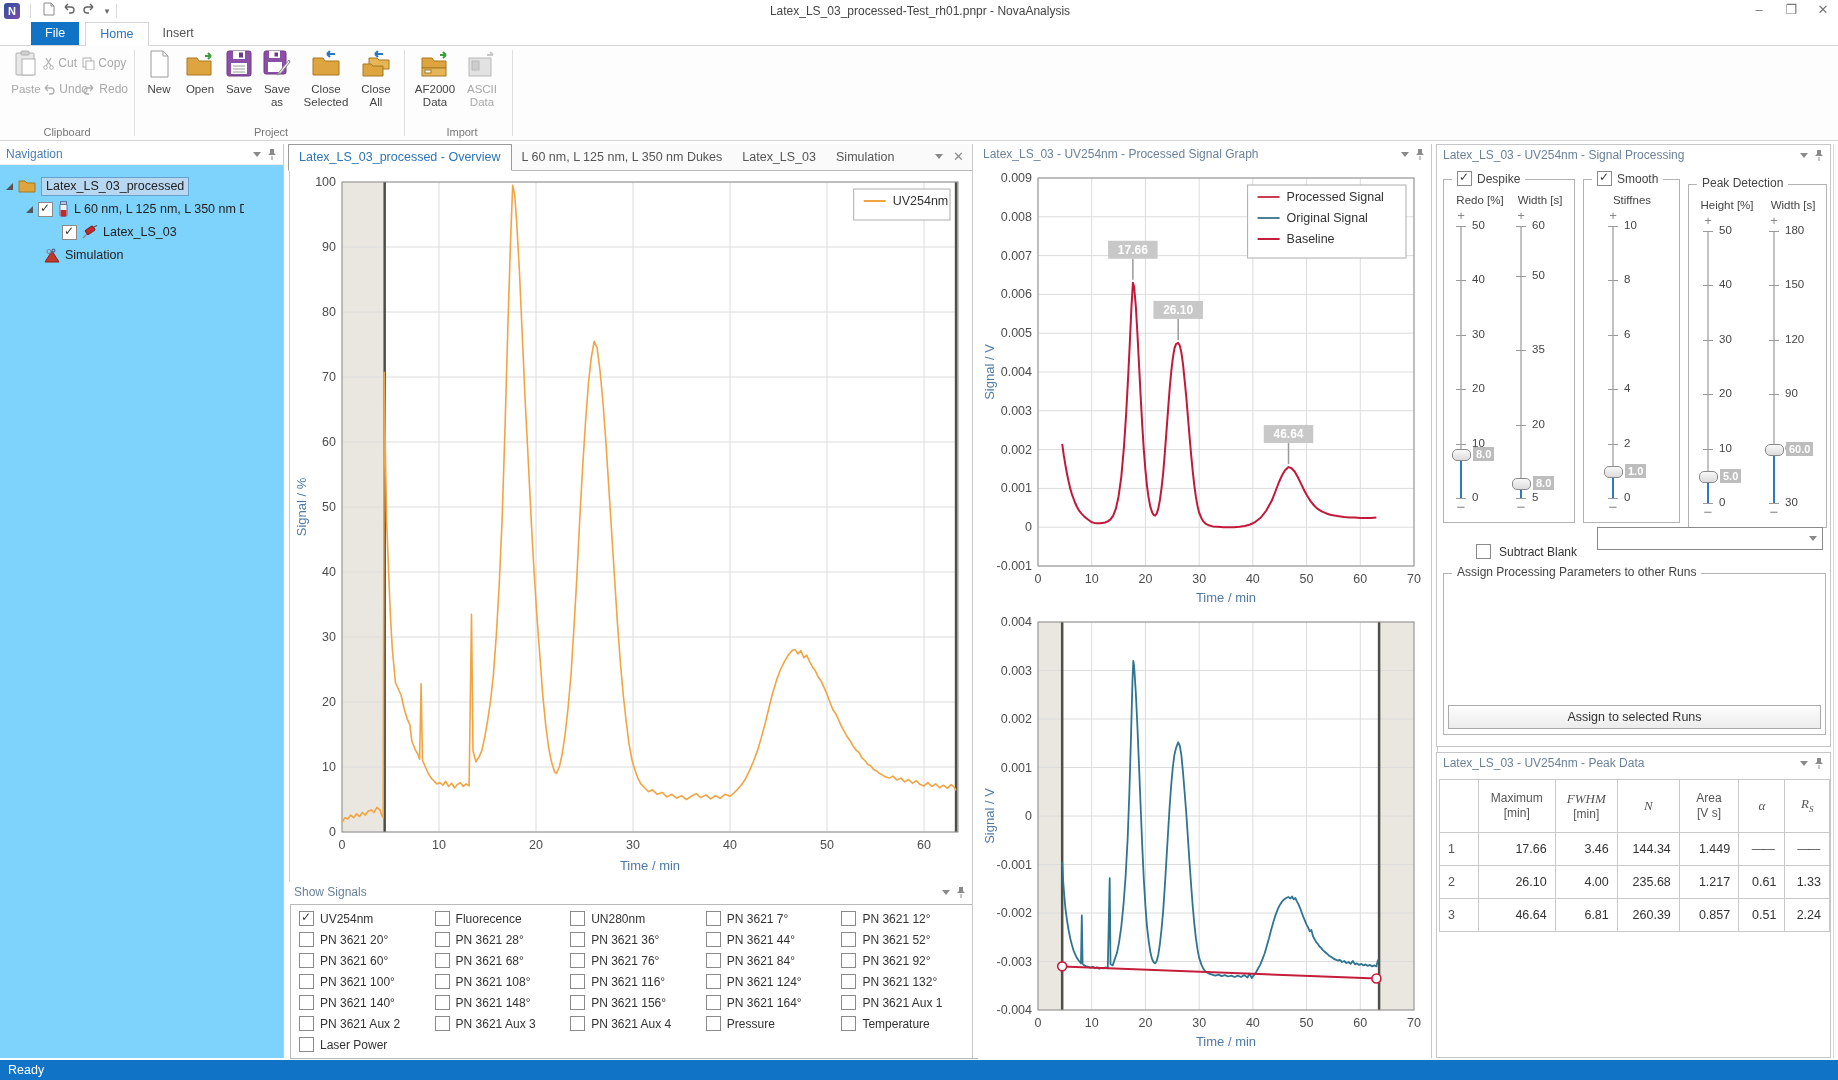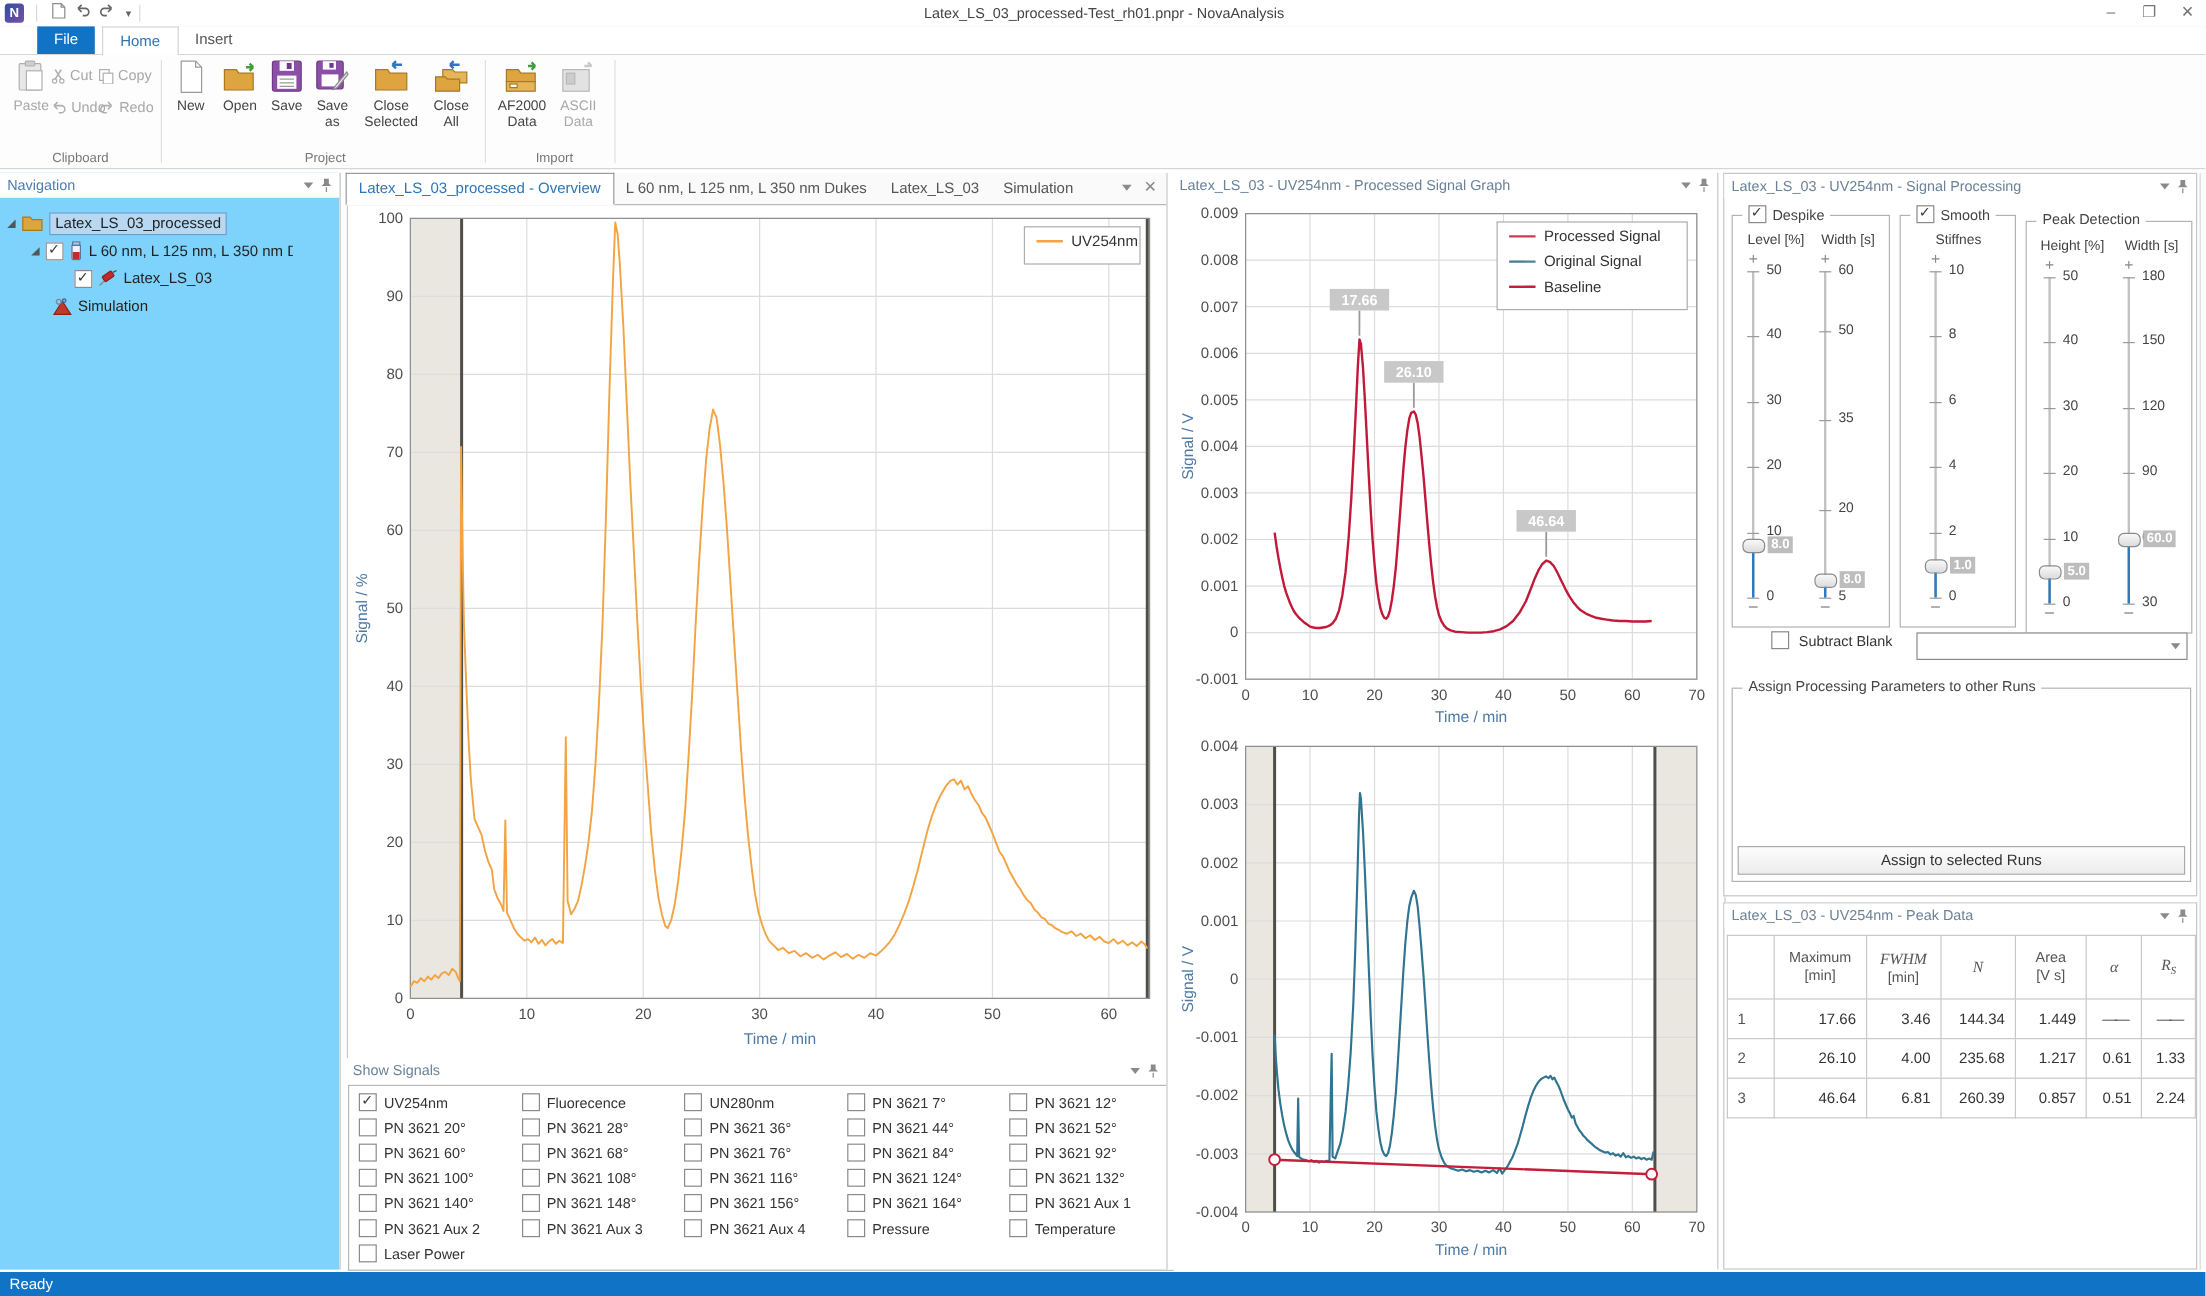--- a/index.html
+++ b/index.html
@@ -63,21 +63,21 @@
   .s-name{position:absolute;top:0;left:-6px;width:72px;text-align:center;font-size:11.5px;color:#444;white-space:nowrap;}
   .s-plus{position:absolute;top:14px;left:4px;width:14px;text-align:center;color:#888;font-size:13px;}
   .s-minus{position:absolute;top:304px;left:4px;width:14px;text-align:center;color:#888;font-size:15px;}
   .s-track{position:absolute;left:10px;top:32px;width:2px;height:272px;background:#c2c2c2;}
   .s-fill{position:absolute;left:10px;width:2px;background:#2e7ac0;}
   .s-tick{position:absolute;left:6px;width:10px;height:1px;background:#9a9a9a;}
   .s-ticklabel{position:absolute;left:22px;font-size:11.5px;color:#444;}
   .s-thumb{position:absolute;left:2px;width:17px;height:10px;background:linear-gradient(#f8f8f8,#dcdcdc);
            border:1px solid #8a8a8a;border-radius:5px;}
   .s-badge{position:absolute;left:23px;background:#bdbdbd;color:#fff;font-size:11px;font-weight:bold;padding:0 3px;line-height:14px;}
-  #subtract-row{position:absolute;left:10px;top:381px;display:flex;align-items:center;gap:8px;font-size:12px;color:#333;padding-left:29px;}
+  #subtract-row{position:absolute;left:10px;top:399px;display:flex;align-items:center;gap:8px;font-size:12px;color:#333;padding-left:29px;}
   #subtract-combo{position:absolute;left:160px;top:382px;width:224px;height:21px;border:1px solid #8a8a8a;background:#fff;}
   #subtract-combo .caret{position:absolute;right:5px;top:8px;}
   #assign-group{left:6px;top:428px;width:381px;height:160px;}
   #assign-btn{position:absolute;left:4px;bottom:5px;right:4px;height:22px;border:1px solid #ababab;
               background:linear-gradient(#fdfdfd,#ececec);text-align:center;line-height:22px;font-size:12.5px;color:#333;}
   
   #pd-panel{left:1436px;top:752px;width:395px;height:306px;background:#fff;border:1px solid #c6c6c6;box-sizing:border-box;}
   #pd-table{border-collapse:collapse;position:absolute;left:2px;top:26px;}
   #pd-table th,#pd-table td{border:1px solid #c9c9c9;font-weight:normal;}
   #pd-table th{font-size:12px;color:#555;height:50px;text-align:center;vertical-align:middle;line-height:15px;}
@@ -612,21 +612,21 @@
         <path d="M3 1h4v4l2 2H1l2-2z" fill="#8a8a8a"></path>
         <rect x="4.5" y="8" width="1" height="4" fill="#8a8a8a"></rect>
       </svg>
   </div>
   <div class="groupbox" id="grp-0" style="left:6px;top:34px;width:130px;height:342px;">
     <div class="gtitle">
         <span class="cb checked"></span>
         <span>Despike</span>
       </div>
   <div class="slider" style="left: 6px;">
-        <div class="s-name">Level [%]</div>
+        <div class="s-name">Redo [%]</div>
         <div class="s-plus">+</div>
         <div class="s-minus">−</div>
         <div class="s-track"></div>
         <div class="s-fill" style="top:260.48px;height:43.51999999999998px"></div>
         <div class="s-tick" style="top:32px"></div>
         <div class="s-ticklabel" style="top:25px">50</div>
         <div class="s-tick" style="top:86.4px"></div>
         <div class="s-ticklabel" style="top:79.4px">40</div>
         <div class="s-tick" style="top:140.8px"></div>
         <div class="s-ticklabel" style="top:133.8px">30</div>

